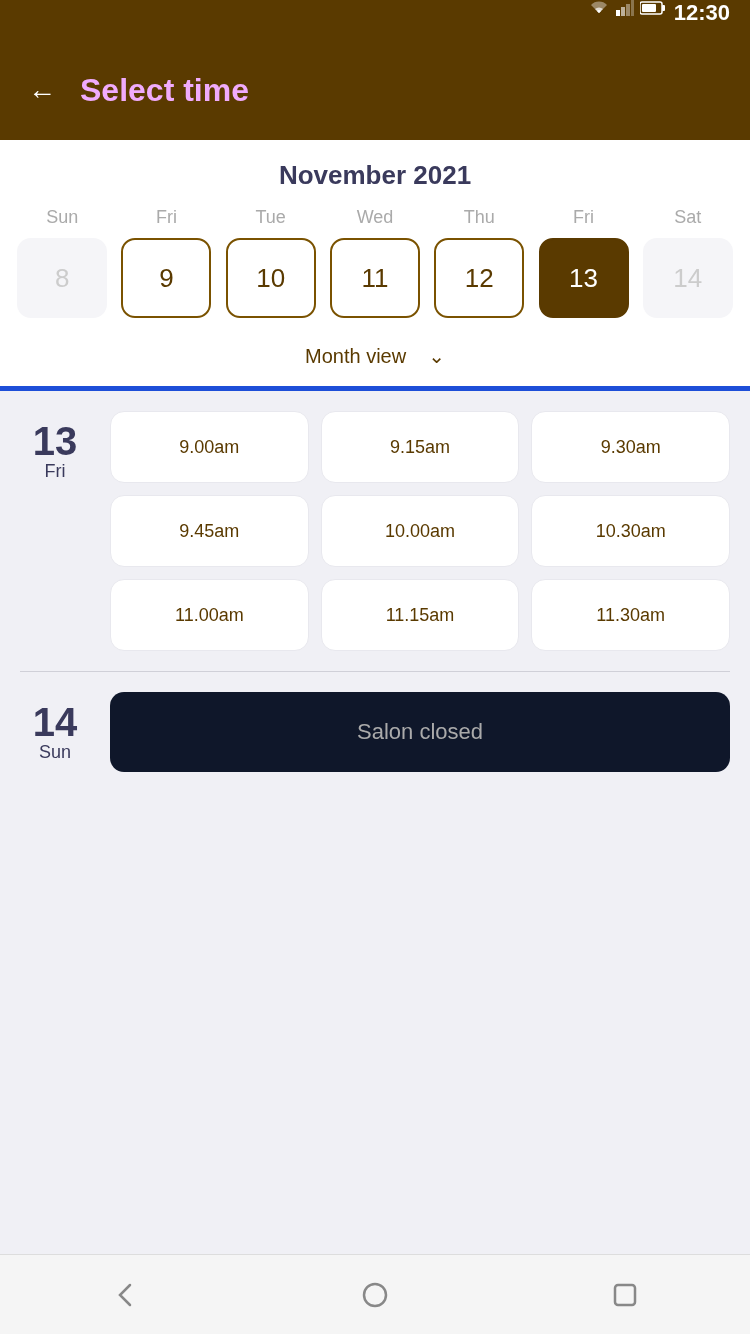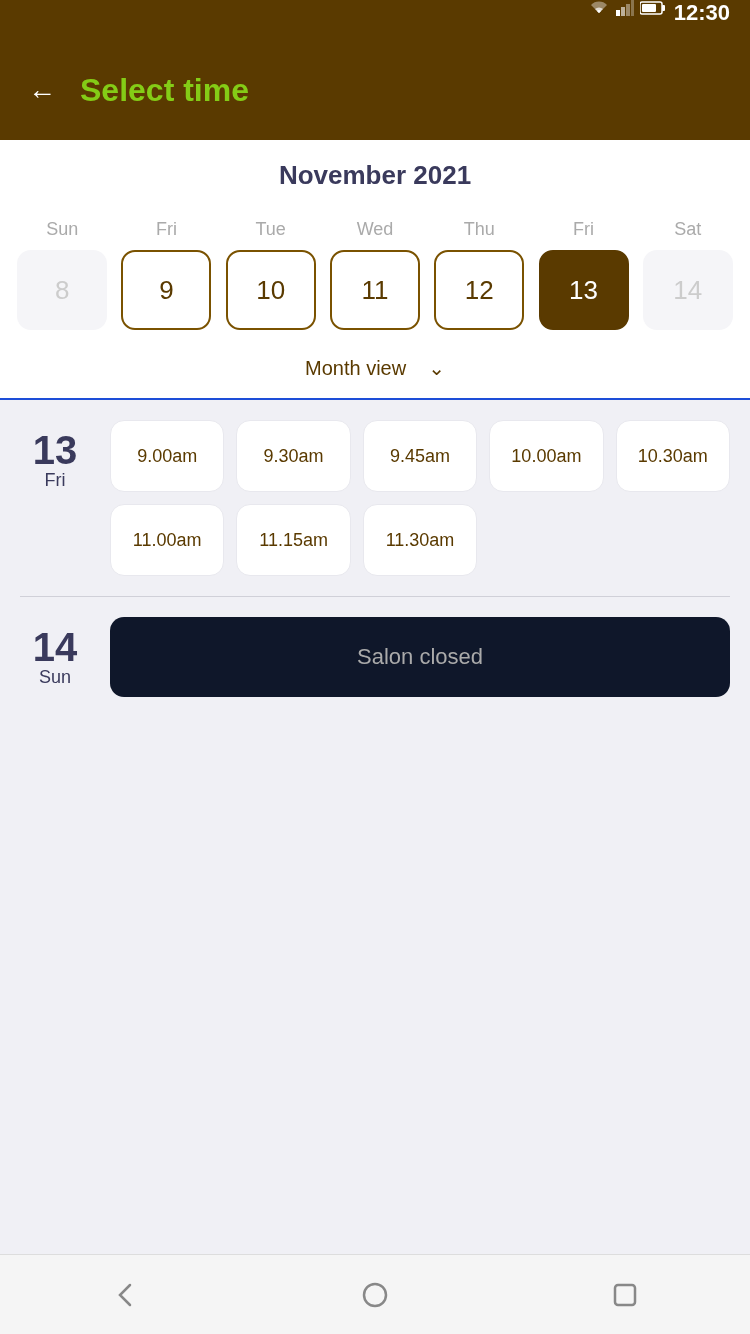--- a/index.html
+++ b/index.html
@@ -44,36 +44,36 @@
       align-items: center;
       padding: 0 28px;
       gap: 24px;
     }
     .back-arrow {
       color: white;
       font-size: 28px;
       cursor: pointer;
     }
     .header-title {
-      color: #84cc16;
+      color: #f0abfc;
       font-size: 32px;
       font-weight: 700;
     }
 
     
     .calendar-section {
       background: white;
       padding: 20px 0 0 0;
     }
     .month-title {
       text-align: center;
       font-size: 26px;
       font-weight: 600;
       color: #3a3a5c;
-      margin-bottom: 28px;
+      margin-bottom: 16px;
     }
     .weekday-row {
       display: flex;
       justify-content: space-around;
       padding: 0 10px;
       margin-bottom: 10px;
     }
     .weekday-label {
       width: 90px;
       text-align: center;
@@ -110,21 +110,21 @@
       background: #f5f5f8;
     }
 
     
     .month-view-row {
       display: flex;
       justify-content: center;
       align-items: center;
       gap: 22px;
       padding: 10px 0 18px 0;
-      border-bottom: 2px solid #1d4ed8;
+      border-bottom: 5px solid #1d4ed8;
       cursor: pointer;
     }
     .month-view-text {
       font-size: 20px;
       color: #5a3a00;
     }
     .chevron-down {
       font-size: 20px;
       color: #5a3a00;
     }
@@ -155,21 +155,21 @@
       color: #3a3a5c;
       line-height: 1;
     }
     .day-name {
       font-size: 18px;
       color: #3a3a5c;
     }
     .slots-grid {
       flex: 1;
       display: grid;
-      grid-template-columns: repeat(5, 1fr);
+      grid-template-columns: repeat(3, 1fr);
       gap: 12px;
     }
     .time-slot {
       background: white;
       border-radius: 14px;
       height: 72px;
       display: flex;
       align-items: center;
       justify-content: center;
       font-size: 18px;
@@ -293,20 +293,21 @@
 
 <div class="slots-section">
 
   <div class="day-entry">
     <div class="day-label">
       <span class="day-number">13</span>
       <span class="day-name">Fri</span>
     </div>
     <div class="slots-grid">
       <div class="time-slot">9.00am</div>
+      <div class="time-slot">9.15am</div>
       <div class="time-slot">9.30am</div>
       <div class="time-slot">9.45am</div>
       <div class="time-slot">10.00am</div>
       <div class="time-slot">10.30am</div>
       <div class="time-slot">11.00am</div>
       <div class="time-slot">11.15am</div>
       <div class="time-slot">11.30am</div>
     </div>
   </div>
 

